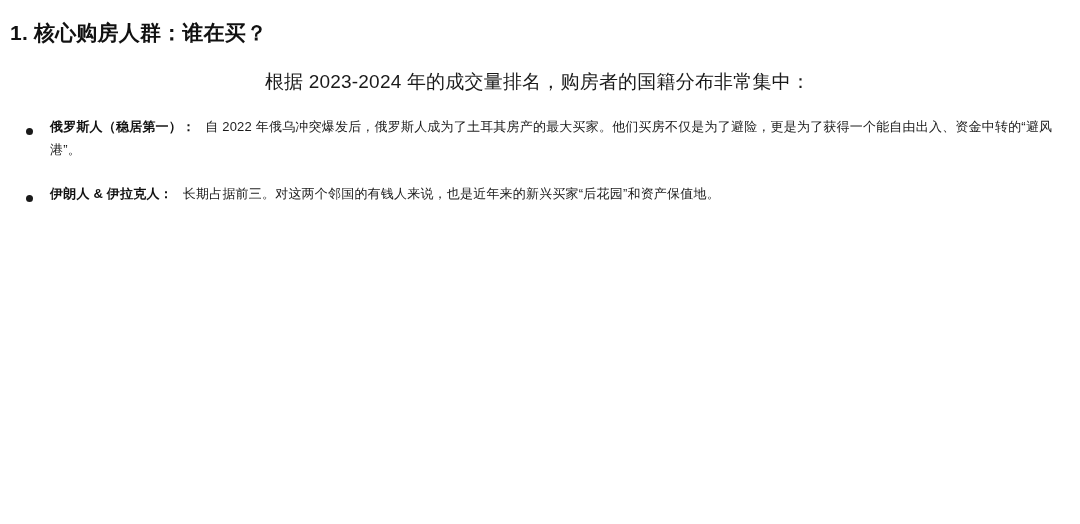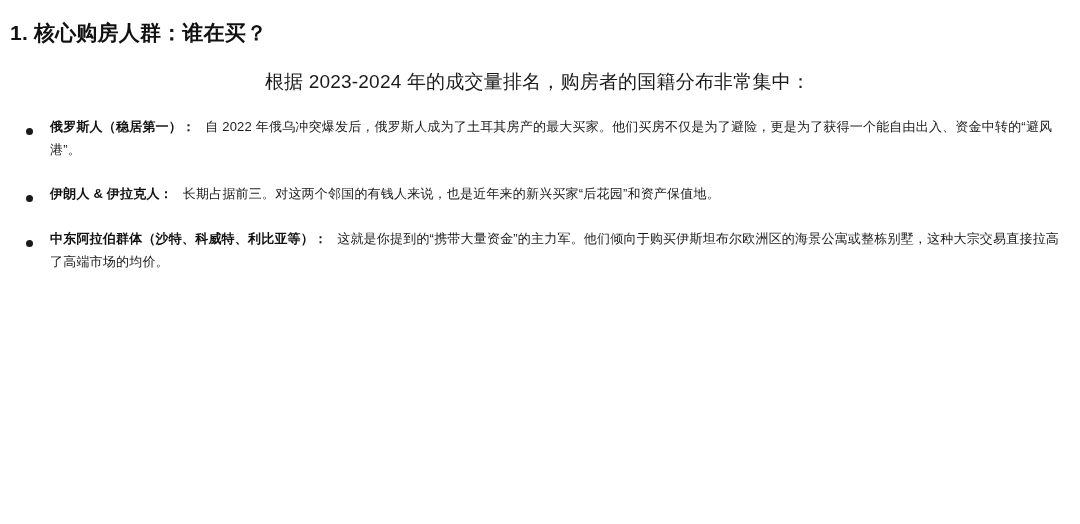--- a/index.html
+++ b/index.html
@@ -89,21 +89,17 @@
     <li>
       <span class="dot"></span>
       <span class="term">俄罗斯人（稳居第一）：</span><span class="gap"></span><span class="desc">自 2022 年俄乌冲突爆发后，俄罗斯人成为了土耳其房产的最大买家。他们买房不仅是为了避险，更是为了获得一个能自由出入、资金中转的“避风港”。</span>
     </li>
 
     <li>
       <span class="dot"></span>
       <span class="term">伊朗人 &amp; 伊拉克人：</span><span class="gap"></span><span class="desc">长期占据前三。对这两个邻国的有钱人来说，也是近年来的新兴买家“后花园”和资产保值地。</span>
     </li>
 
-    <li>
-      <span class="dot"></span>
-      <span class="term">中东阿拉伯群体（沙特、科威特、利比亚等）：</span><span class="gap"></span><span class="desc">这就是你提到的“携带大量资金”的主力军。他们倾向于购买伊斯坦布尔欧洲区的海景公寓或整栋别墅，这种大宗交易直接拉高了高端市场的均价。</span>
-    </li>
 
 
   </ul>
 
 </div>
 
 </body></html>

